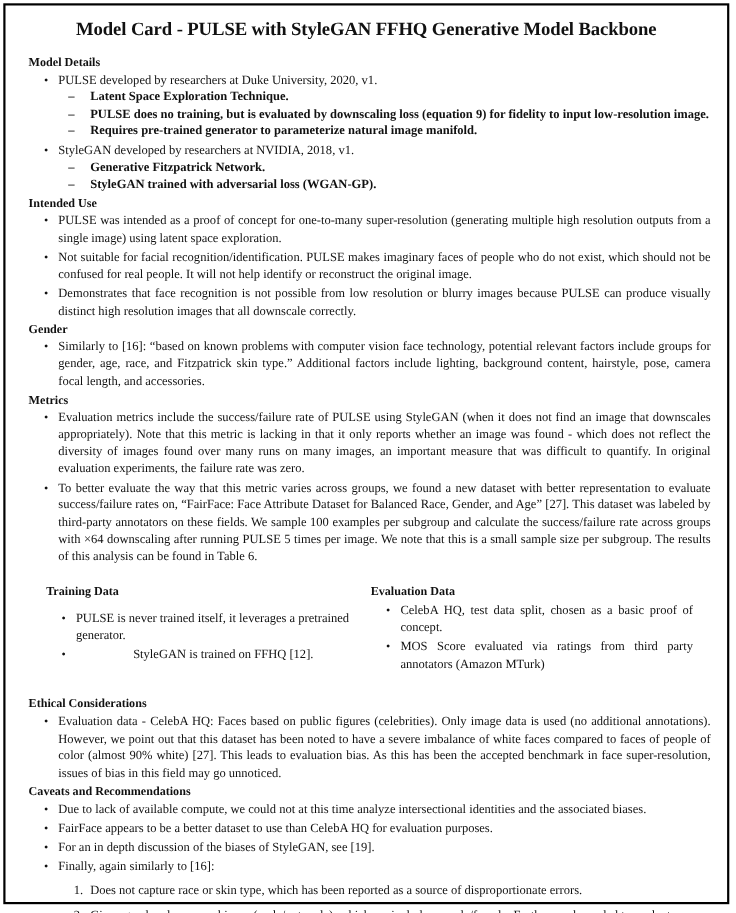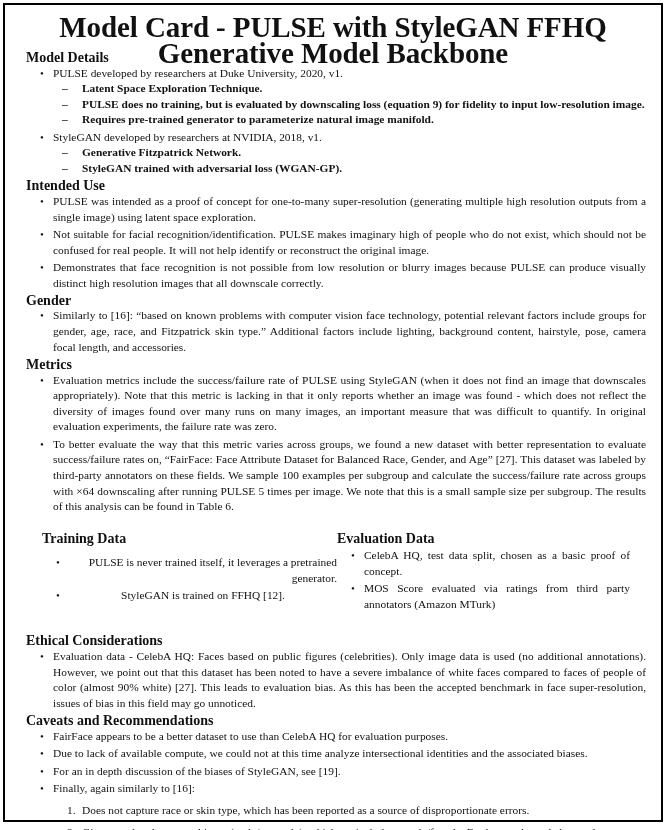--- a/index.html
+++ b/index.html
@@ -1,24 +1,24 @@
 <!DOCTYPE html>
 <html><head>
 <meta charset="utf-8">
 <style>
   html, body { margin: 0; padding: 0; background: #ffffff; }
   body { width: 669px; height: 830px; position: relative; overflow: hidden;
          font-family: "Liberation Serif", "DejaVu Serif", serif; color: #111; }
   .card { position: absolute; left: 3px; top: 3px; width: 656px; height: 815px;
           border: 2.5px solid #000; box-sizing: content-box; }
   .title { position: absolute; left: 0; right: 0; top: 9px; text-align: center;
-           font-weight: bold; font-size: 29px; line-height: 26px; letter-spacing: -0.1px; }
+           font-weight: bold; font-size: 17px; line-height: 26px; letter-spacing: -0.1px; }
   .content { position: absolute; left: 21px; top: 45px; width: 620px;
              font-size: 11.4px; line-height: 15.6px; }
-  .section-heading { font-weight: bold; font-size: 14px; margin: 0; line-height: 15.6px; }
+  .section-heading { font-weight: bold; font-size: 11px; margin: 0; line-height: 15.6px; }
   ul.bullets { list-style: none; margin: 0; padding: 0 0 0 27px; }
   ul.bullets > li { position: relative; text-align: justify; margin: 0 0 1.8px 0; }
   ul.bullets > li::before { content: "\2022"; position: absolute; left: -13px; top: 0; font-size: 11px; }
   ul.dashes { list-style: none; margin: 0; padding: 0 0 0 29px; font-weight: bold; }
   ul.dashes > li { position: relative; margin: 0; }
   ul.dashes > li::before { content: "\2013"; position: absolute; left: -20px; top: 0; }
   ol.numbered { list-style: none; margin: 7px 0 0 0; padding: 0 0 0 29px; }
   ol.numbered > li { position: relative; text-align: justify; margin: 0 0 6px 0; }
   ol.numbered > li .num { position: absolute; left: -15px; top: 0; }
   .two-col { display: flex; justify-content: space-between; margin: 16px; }
@@ -54,21 +54,21 @@
             <li>StyleGAN trained with adversarial loss (WGAN-GP).</li>
           </ul>
         </li>
       </ul>
     </div>
 
     <div>
       <p class="section-heading">Intended Use</p>
       <ul class="bullets">
         <li>PULSE was intended as a proof of concept for one-to-many super-resolution (generating multiple high resolution outputs from a single image) using latent space exploration.</li>
-        <li>Not suitable for facial recognition/identification. PULSE makes imaginary high of people who do not exist, which should not be confused for real people. It will not help identify or reconstruct the original image.</li>
+        <li>Not suitable for facial recognition/identification. PULSE makes imaginary faces of people who do not exist, which should not be confused for real people. It will not help identify or reconstruct the original image.</li>
         <li>Demonstrates that face recognition is not possible from low resolution or blurry images because PULSE can produce visually distinct high resolution images that all downscale correctly.</li>
       </ul>
     </div>
 
     <div>
       <p class="section-heading">Gender</p>
       <ul class="bullets">
         <li>Similarly to [16]: “based on known problems with computer vision face technology, potential relevant factors include groups for gender, age, race, and Fitzpatrick skin type.” Additional factors include lighting, background content, hairstyle, pose, camera focal length, and accessories.</li>
       </ul>
     </div>
@@ -78,21 +78,21 @@
       <ul class="bullets">
         <li>Evaluation metrics include the success/failure rate of PULSE using StyleGAN (when it does not find an image that downscales appropriately). Note that this metric is lacking in that it only reports whether an image was found - which does not reflect the diversity of images found over many runs on many images, an important measure that was difficult to quantify. In original evaluation experiments, the failure rate was zero.</li>
         <li>To better evaluate the way that this metric varies across groups, we found a new dataset with better representation to evaluate success/failure rates on, “FairFace: Face Attribute Dataset for Balanced Race, Gender, and Age” [27]. This dataset was labeled by third-party annotators on these fields. We sample 100 examples per subgroup and calculate the success/failure rate across groups with ×64 downscaling after running PULSE 5 times per image. We note that this is a small sample size per subgroup. The results of this analysis can be found in Table 6.</li>
       </ul>
     </div>
 
     <div class="two-col">
       <div class="col-left">
         <p class="section-heading">Training Data</p>
         <ul class="bullets">
-          <li style="text-align:right;">PULSE is never trained itself, it leverages a pretrained generator.</li>
+          <li style="text-align:left;">PULSE is never trained itself, it leverages a pretrained generator.</li>
           <li style="text-align:center;">StyleGAN is trained on FFHQ [12].</li>
         </ul>
       </div>
       <div class="col-right">
         <p class="section-heading">Evaluation Data</p>
         <ul class="bullets">
           <li>CelebA HQ, test data split, chosen as a basic proof of concept.</li>
           <li>MOS Score evaluated via ratings from third party annotators (Amazon MTurk)</li>
         </ul>
       </div>
@@ -102,22 +102,22 @@
     <div>
       <p class="section-heading">Ethical Considerations</p>
       <ul class="bullets">
         <li>Evaluation data - CelebA HQ: Faces based on public figures (celebrities). Only image data is used (no additional annotations). However, we point out that this dataset has been noted to have a severe imbalance of white faces compared to faces of people of color (almost 90% white) [27]. This leads to evaluation bias. As this has been the accepted benchmark in face super-resolution, issues of bias in this field may go unnoticed.</li>
       </ul>
     </div>
 
     <div>
       <p class="section-heading">Caveats and Recommendations</p>
       <ul class="bullets">
+        <li>Due to lack of available compute, we could not at this time analyze intersectional identities and the associated biases.</li>
         <li>FairFace appears to be a better dataset to use than CelebA HQ for evaluation purposes.</li>
-        <li>Due to lack of available compute, we could not at this time analyze intersectional identities and the associated biases.</li>
         <li>For an in depth discussion of the biases of StyleGAN, see [19].</li>
         <li>
           <span>Finally, again similarly to [16]:</span>
           <ol class="numbered">
             <li>
               <span class="num">1.</span>
               <span>Does not capture race or skin type, which has been reported as a source of disproportionate errors.</span>
             </li>
             <li>
               <span class="num">2.</span>

